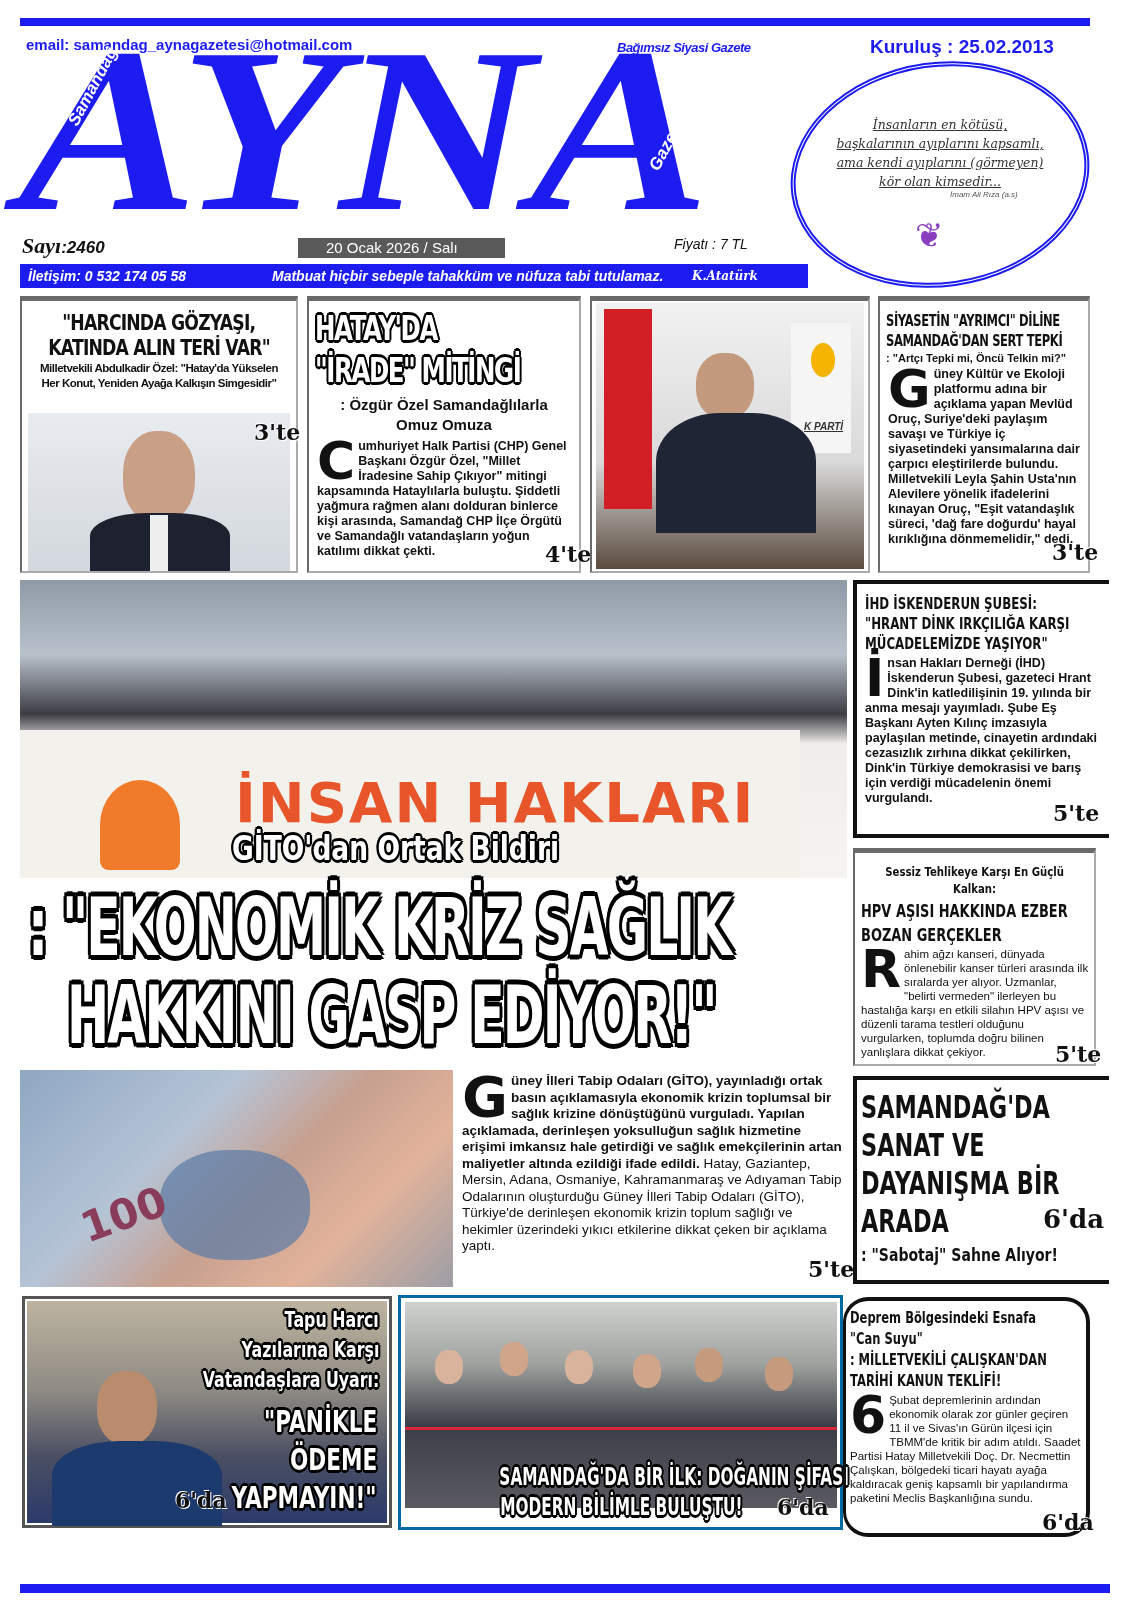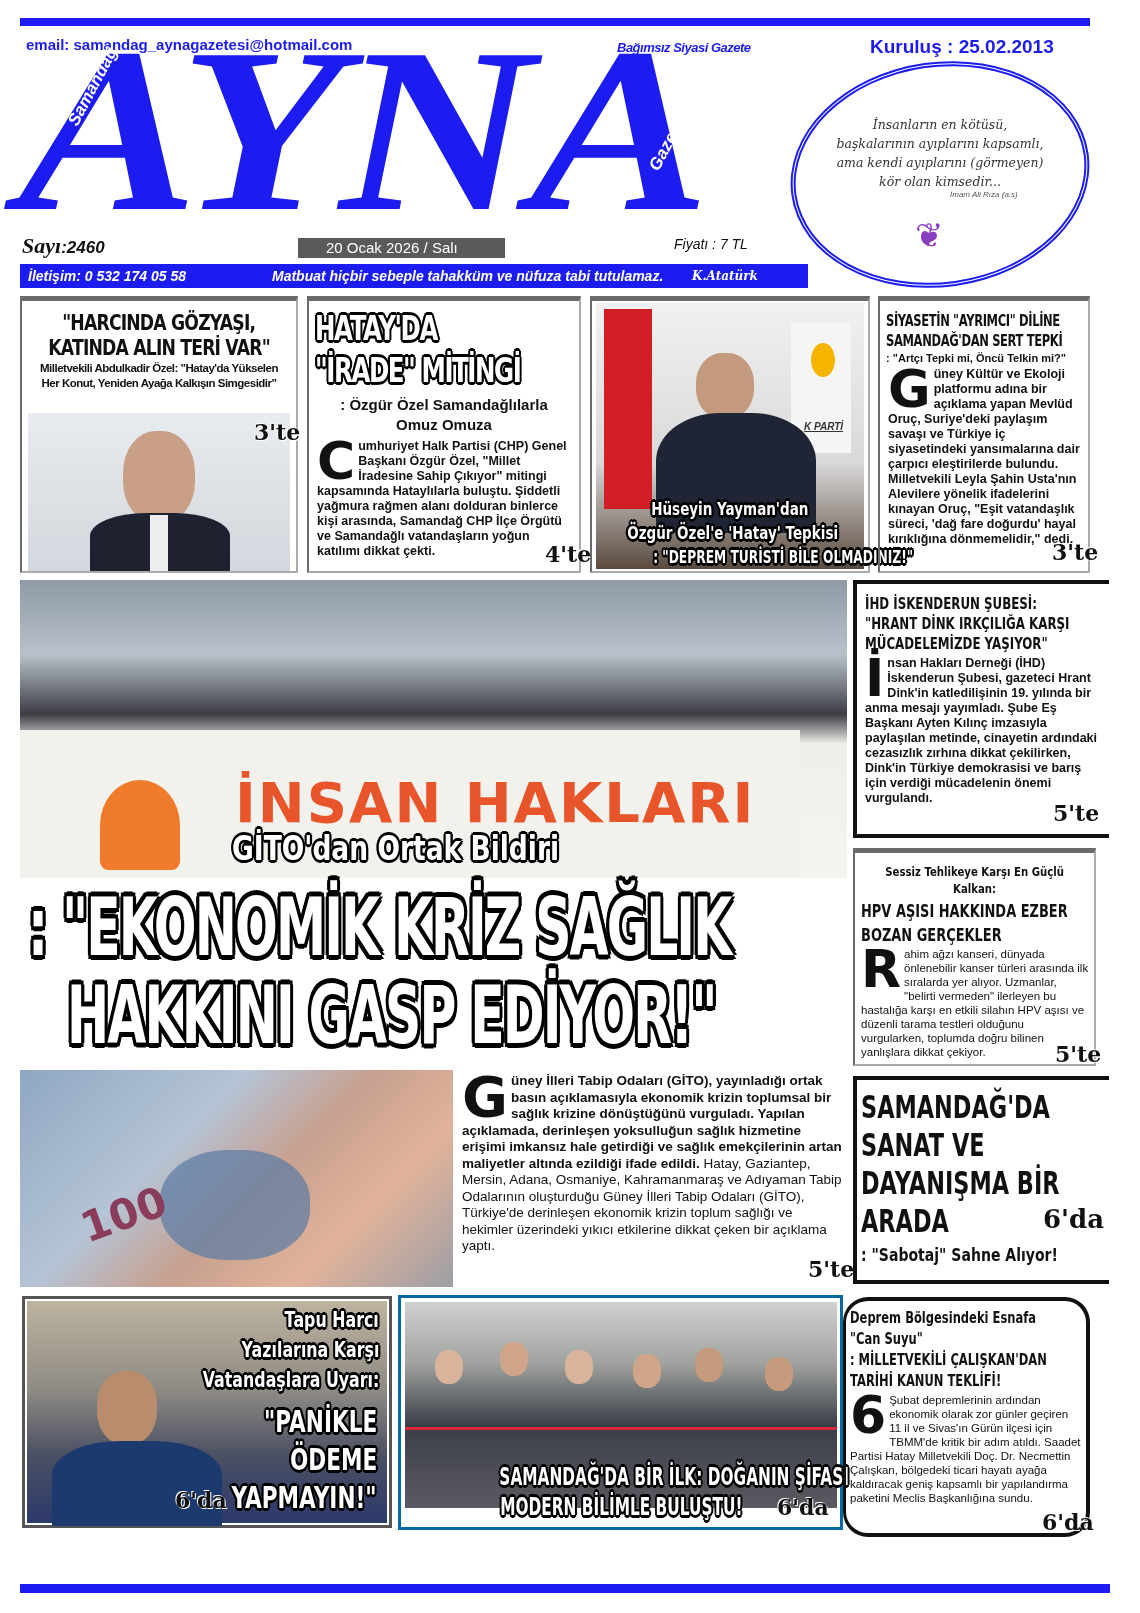--- a/index.html
+++ b/index.html
@@ -18,21 +18,21 @@
   .rot2 { left: 645px; top: 165px; transform: rotate(-62deg); color: #fff; font-weight: bold; font-style: italic; font-size: 17px; transform-origin: left top; }
   .issue { left: 22px; top: 233px; font-weight: bold; font-style: italic; font-size: 17px; }
   .issue .sayi { font-family: "Liberation Serif", serif; font-size: 22px; font-style: italic; }
   .datebox { left: 298px; top: 238px; width: 207px; height: 20px; background: #5a5a5a; color: #fff; font-size: 15px; padding-left: 28px; line-height: 20px; }
   .price { left: 674px; top: 236px; font-style: italic; font-size: 14px; }
   .infobar { left: 20px; top: 264px; width: 788px; height: 24px; background: #1c1cf0; color: #fff;
              font-style: italic; font-weight: bold; font-size: 14px; line-height: 24px; }
   .quote-oval { left: 790px; top: 62px; width: 300px; height: 225px; border: 5px double #1c1cf0; border-radius: 50%;
                 transform: rotate(-8deg); }
   .quote-text { left: 820px; top: 115px; width: 240px; text-align: center; font-family: "DejaVu Serif", serif;
-                font-style: italic; font-size: 12.5px; line-height: 19px; color: #333; }
+                font-style: italic; font-size: 12.5px; line-height: 19px; color: #333; text-decoration: underline; }
   .quote-src { left: 950px; top: 190px; font-size: 8px; font-style: italic; color: #555; }
   .butterfly { left: 915px; top: 215px; font-size: 34px; color: #8a3fc0; }
   .box { border-top: 5px solid #6a6a6a; border-left: 2px solid #6a6a6a; border-right: 2px solid #aaa; border-bottom: 2px solid #aaa; }
   .box-dark { border: 4px solid #111; }
   .center { text-align: center; }
   .body { font-weight: bold; font-size: 12.5px; line-height: 15px; }
   .body-light { font-size: 12.5px; line-height: 15px; }
   .drop { float: left; font-family: "DejaVu Sans", sans-serif; font-weight: bold; font-size: 52px; line-height: 44px; margin-right: 3px; }
   .pageref { font-family: "DejaVu Serif", serif; font-weight: bold; font-size: 22px; color: #111; text-shadow: 1px 1px 0 #fff, -1px -1px 0 #fff; }
   .photo { background: linear-gradient(135deg, #c9ccd2, #e4e7ec 40%, #9aa0a8); }
@@ -107,25 +107,20 @@
 
 <div class="abs box" style="left:590px;top:296px;width:280px;height:277px;">
   <div class="photo abs" style="left:4px;top:2px;width:268px;height:266px;background:linear-gradient(180deg,#f1f1f1,#d9d9d9 60%,#5b4b3f);">
     <div style="position:absolute;left:8px;top:6px;width:48px;height:200px;background:#d21f26;"></div>
     <div style="position:absolute;left:195px;top:20px;width:60px;height:130px;background:#f5f5f5;"></div>
     <div style="position:absolute;left:215px;top:40px;width:24px;height:34px;border-radius:50%;background:#f4b400;"></div>
     <div style="position:absolute;left:208px;top:118px;font-size:10px;font-weight:bold;font-style:italic;color:#333;text-decoration:underline;">K PARTİ</div>
     <div style="position:absolute;left:100px;top:50px;width:58px;height:66px;border-radius:45%;background:#c49a7e;"></div>
     <div style="position:absolute;left:60px;top:110px;width:160px;height:120px;border-radius:40% 40% 0 0;background:#1f2535;"></div>
   </div>
-  <div class="abs center outline-white" style="left:0;top:196px;width:276px;font-family:'DejaVu Sans',sans-serif;font-weight:bold;font-size:18px;line-height:24px;">
-    <div style="display:inline-block;transform:scaleX(0.75);white-space:nowrap;">Hüseyin Yayman'dan</div><br>
-    <div style="display:inline-block;transform:scaleX(0.75);white-space:nowrap;">Özgür Özel'e 'Hatay' Tepkisi</div><br>
-    <div style="display:inline-block;transform:scaleX(0.68);white-space:nowrap;">: "DEPREM TURİSTİ BİLE OLMADINIZ!"</div>
-  </div>
 </div>
 
 <div class="abs box" style="left:878px;top:296px;width:212px;height:277px;">
   <div style="margin:10px 0 0 6px;font-family:'DejaVu Sans',sans-serif;font-weight:bold;font-size:16px;line-height:20px;letter-spacing:-0.5px;transform:scaleX(0.72);transform-origin:left top;white-space:nowrap;">
     <div>SİYASETİN "AYRIMCI" DİLİNE</div>
     <div>SAMANDAĞ'DAN SERT TEPKİ</div>
   </div>
   <div style="margin-left:6px;font-weight:bold;font-size:11px;line-height:14px;">: "Artçı Tepki mi, Öncü Telkin mi?"</div>
   <div class="body" style="padding:2px 6px 0 8px;font-size:12.5px;">
     <span class="drop">G</span><span>üney Kültür ve Ekoloji platformu adına bir açıklama yapan Mevlüd Oruç, Suriye'deki paylaşım savaşı ve Türkiye iç siyasetindeki yansımalarına dair çarpıcı eleştirilerde bulundu. Milletvekili Leyla Şahin Usta'nın Alevilere yönelik ifadelerini kınayan Oruç, "Eşit vatandaşlık süreci, 'dağ fare doğurdu' hayal kırıklığına dönmemelidir," dedi.</span>

